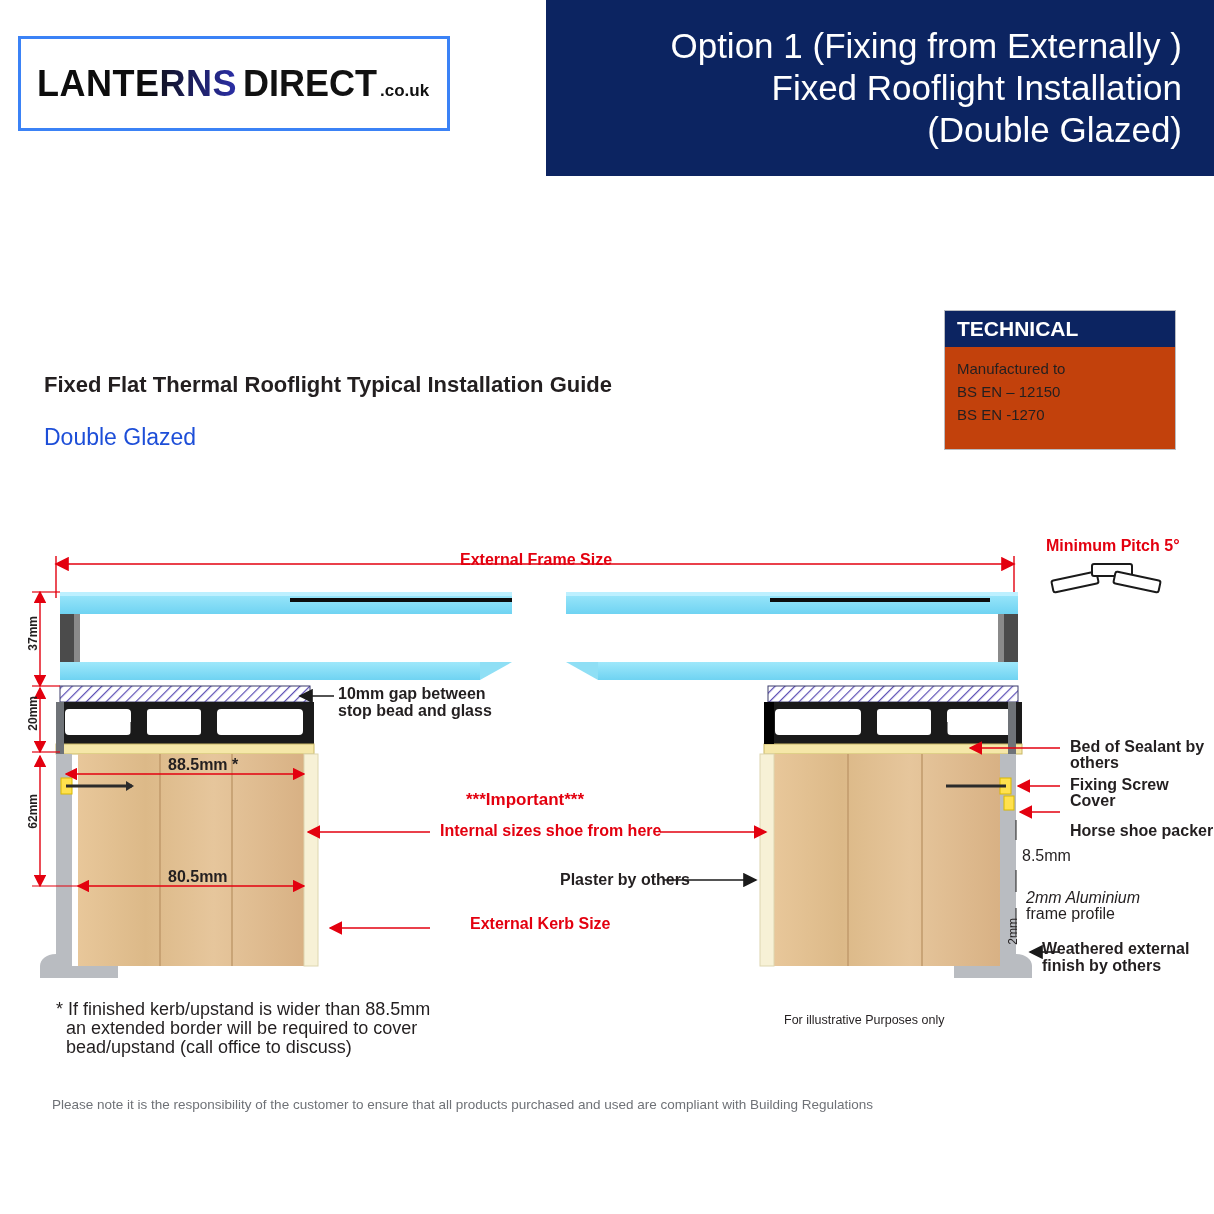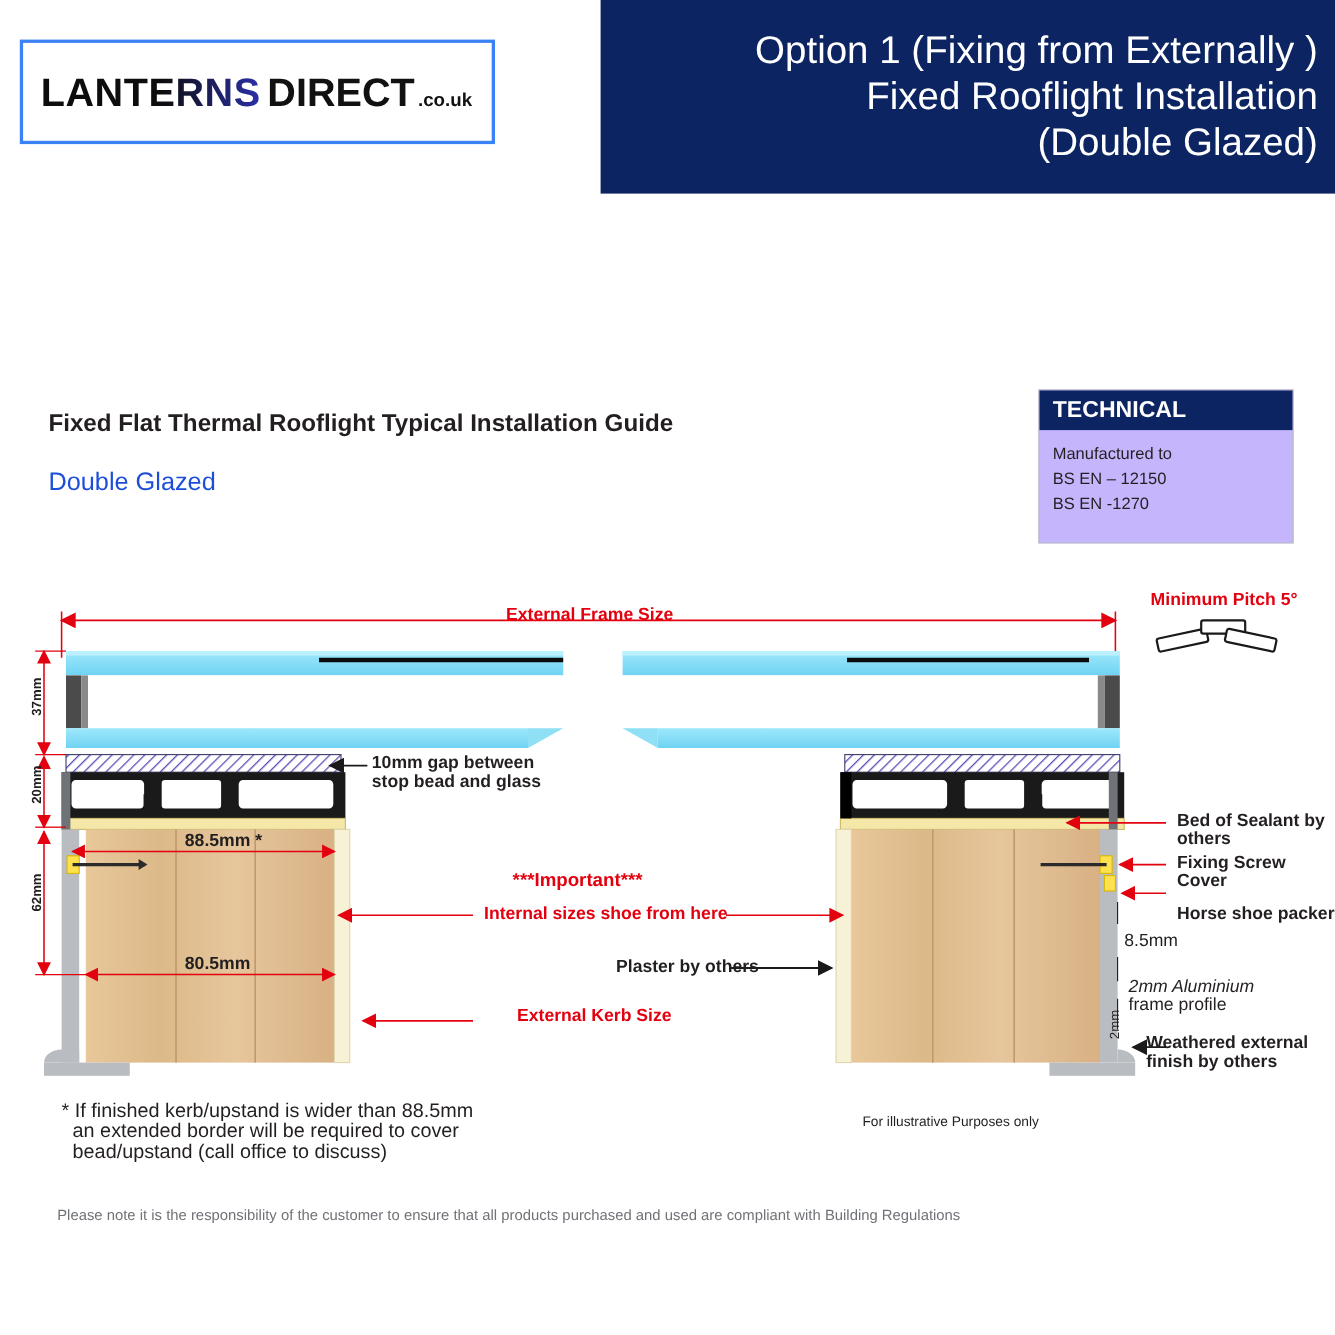--- a/index.html
+++ b/index.html
@@ -23,25 +23,25 @@
     font-size:36px;font-weight:bold;letter-spacing:.5px;color:#111;
     background:linear-gradient(90deg,#0d0d0d 0%,#0d0d0d 55%,#2b2fa8 100%);
     -webkit-background-clip:text;background-clip:text;color:transparent;
   }
   .logo-direct{font-size:36px;font-weight:bold;color:#111;margin-left:6px;}
   .logo-couk{font-size:17px;font-weight:bold;color:#111;margin-left:3px;}
   .title-panel{
     position:absolute;left:546px;top:0;width:668px;height:176px;
     background:#0c2461;color:#fff;
     display:flex;flex-direction:column;justify-content:center;align-items:flex-end;
-    padding-right:16px;box-sizing:border-box;
+    padding-right:32px;box-sizing:border-box;
   }
   .title-line{font-size:35px;line-height:42px;white-space:nowrap;font-weight:400;}
   
-  .tech-box{position:absolute;left:944px;top:310px;width:232px;height:140px;border:1px solid #b9bcc2;background:#c4b5fd;box-sizing:border-box;margin-top:44px;}
+  .tech-box{position:absolute;left:944px;top:310px;width:232px;height:140px;border:1px solid #b9bcc2;background:#c2410c;box-sizing:border-box;}
   .tech-head{background:#0c2461;color:#fff;font-size:21px;font-weight:bold;padding:6px 12px;}
   .tech-body{padding:10px 12px;font-size:15px;line-height:23px;color:#231f20;}
   
   .sub-title{position:absolute;left:44px;top:372px;font-size:22px;font-weight:bold;color:#231f20;}
   .sub-title2{position:absolute;left:44px;top:424px;font-size:23px;color:#1d4ed8;}
   
   .diagram{position:absolute;left:0;top:520px;width:1214px;height:560px;}
   .lbl{position:absolute;font-size:16px;line-height:16px;color:#231f20;}
   .lbl.b{font-weight:bold;}
   .lbl.r{color:#e3000f;font-weight:bold;}

